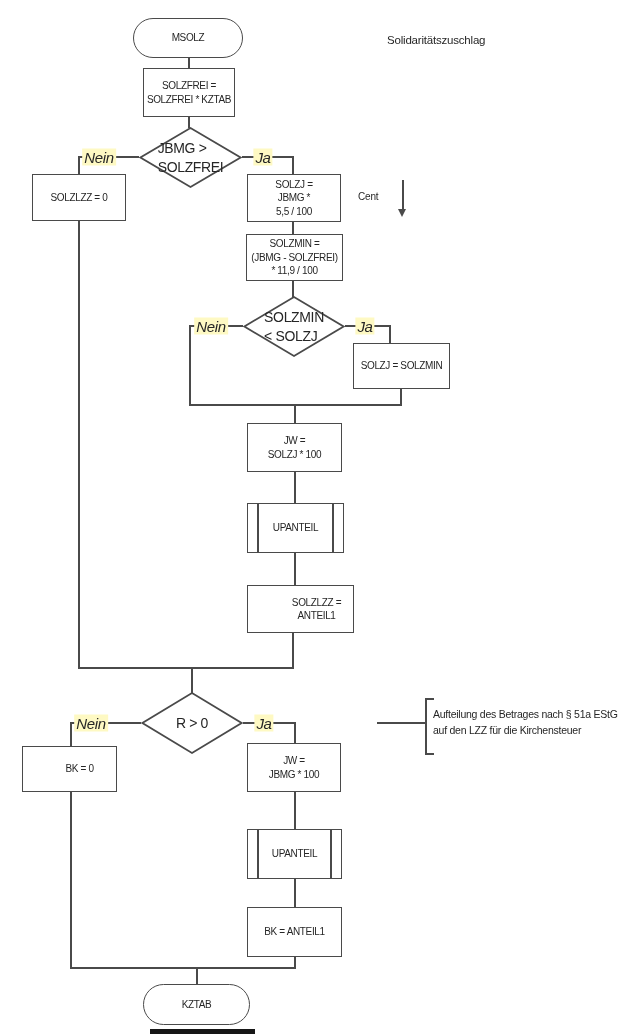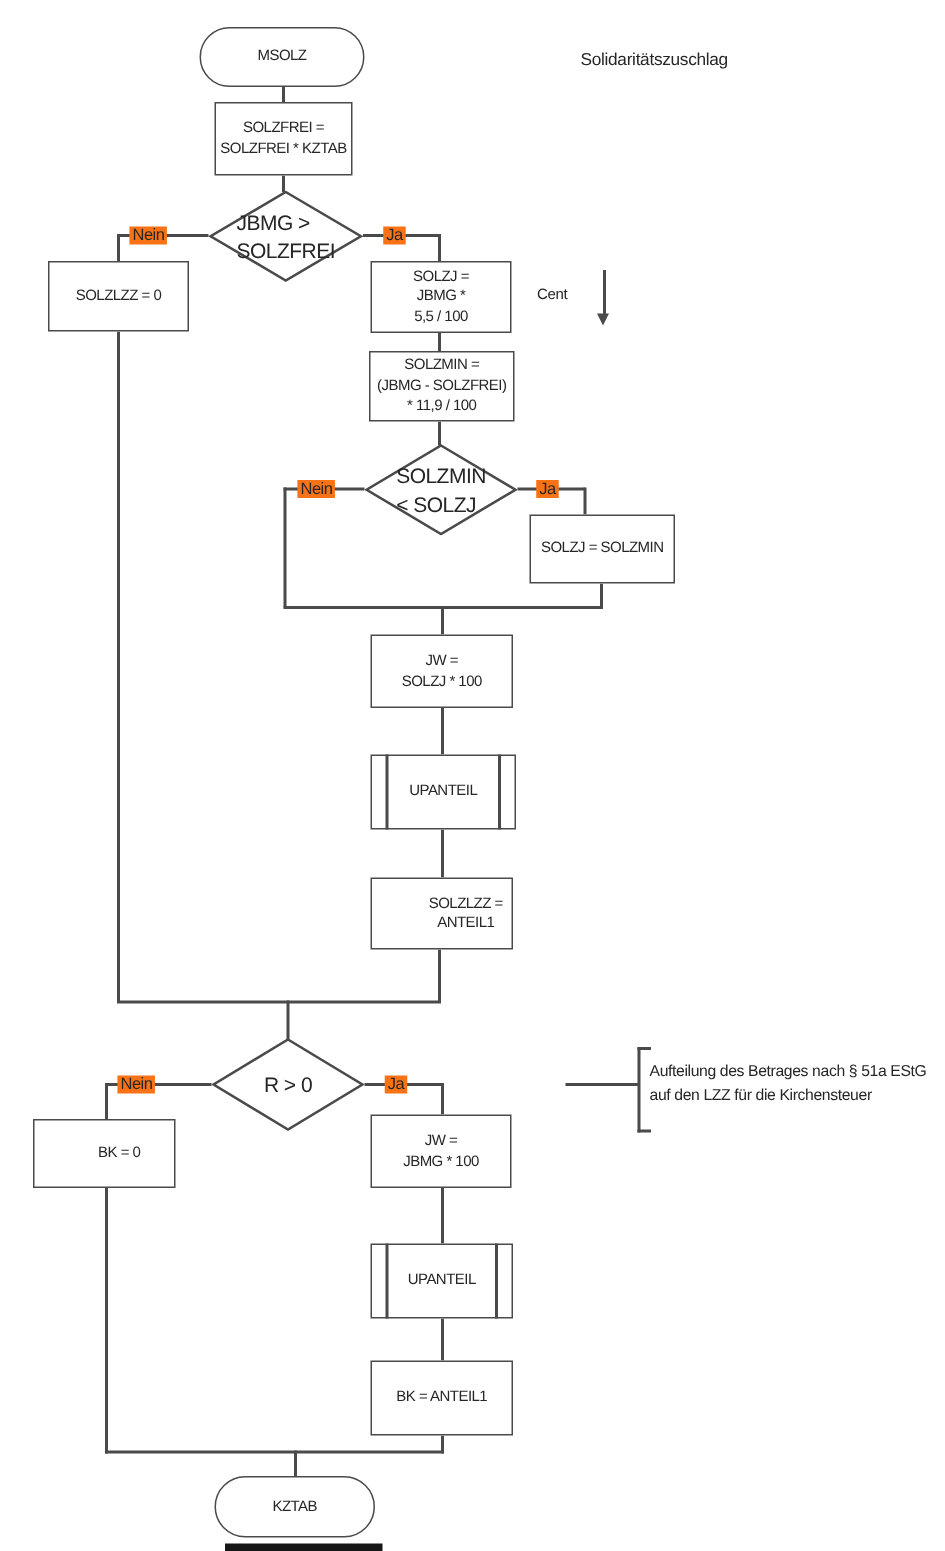--- a/index.html
+++ b/index.html
@@ -20,21 +20,21 @@
   .vl{position:absolute;width:1.7px;background:#4a4a4a;z-index:1;}
   .dmd{position:absolute;z-index:3;}
   .dmd svg{position:absolute;left:0;top:0;width:100%;height:100%;}
   .dtext{
     position:absolute;left:0;top:0;right:0;bottom:0;
     display:flex;align-items:center;justify-content:center;
     font-size:14px;line-height:1.3;letter-spacing:-0.35px;white-space:pre-line;
   }
   .blabel{
     position:absolute;transform:translate(-50%,-50%);
-    font-size:11px;letter-spacing:-0.3px;background:#f97316;padding:0 2px;z-index:4;
+    font-size:15px;letter-spacing:-0.3px;background:#fef9c3;padding:0 2px;z-index:4;font-style:italic;
   }
   .title{
     position:absolute;font-size:11.5px;letter-spacing:-0.2px;color:#262626;z-index:2;
   }
   .note-text{
     position:absolute;font-size:10.5px;letter-spacing:-0.25px;line-height:1.5;
     white-space:pre-line;z-index:2;
   }
   .cent{position:absolute;font-size:10px;letter-spacing:-0.2px;z-index:2;}
   .arrowhead{
@@ -137,21 +137,21 @@
   <div class="vl" style="left:294px;top:472px;height:31px;"></div>
 
   <div class="sub" style="left:247px;top:503px;width:97px;height:50px;">
     <div class="pbar" style="left:9px;"></div>
     <div class="pbar" style="right:9px;"></div>
     <span>UPANTEIL</span>
   </div>
 
   <div class="vl" style="left:294px;top:553px;height:32px;"></div>
 
-  <div class="box" style="left:247px;top:585px;width:95px;height:48px;padding-left:32px;">
+  <div class="box" style="left:247px;top:585px;width:107px;height:48px;padding-left:32px;">
     <span>SOLZLZZ =
 ANTEIL1</span>
   </div>
 
   <div class="vl" style="left:292px;top:633px;height:35px;"></div>
 
   <div class="hl" style="left:78px;top:667px;width:216px;"></div>
   <div class="vl" style="left:191px;top:667px;height:26px;"></div>
 
   <div class="dmd" style="left:141px;top:692px;width:102px;height:62px;">

